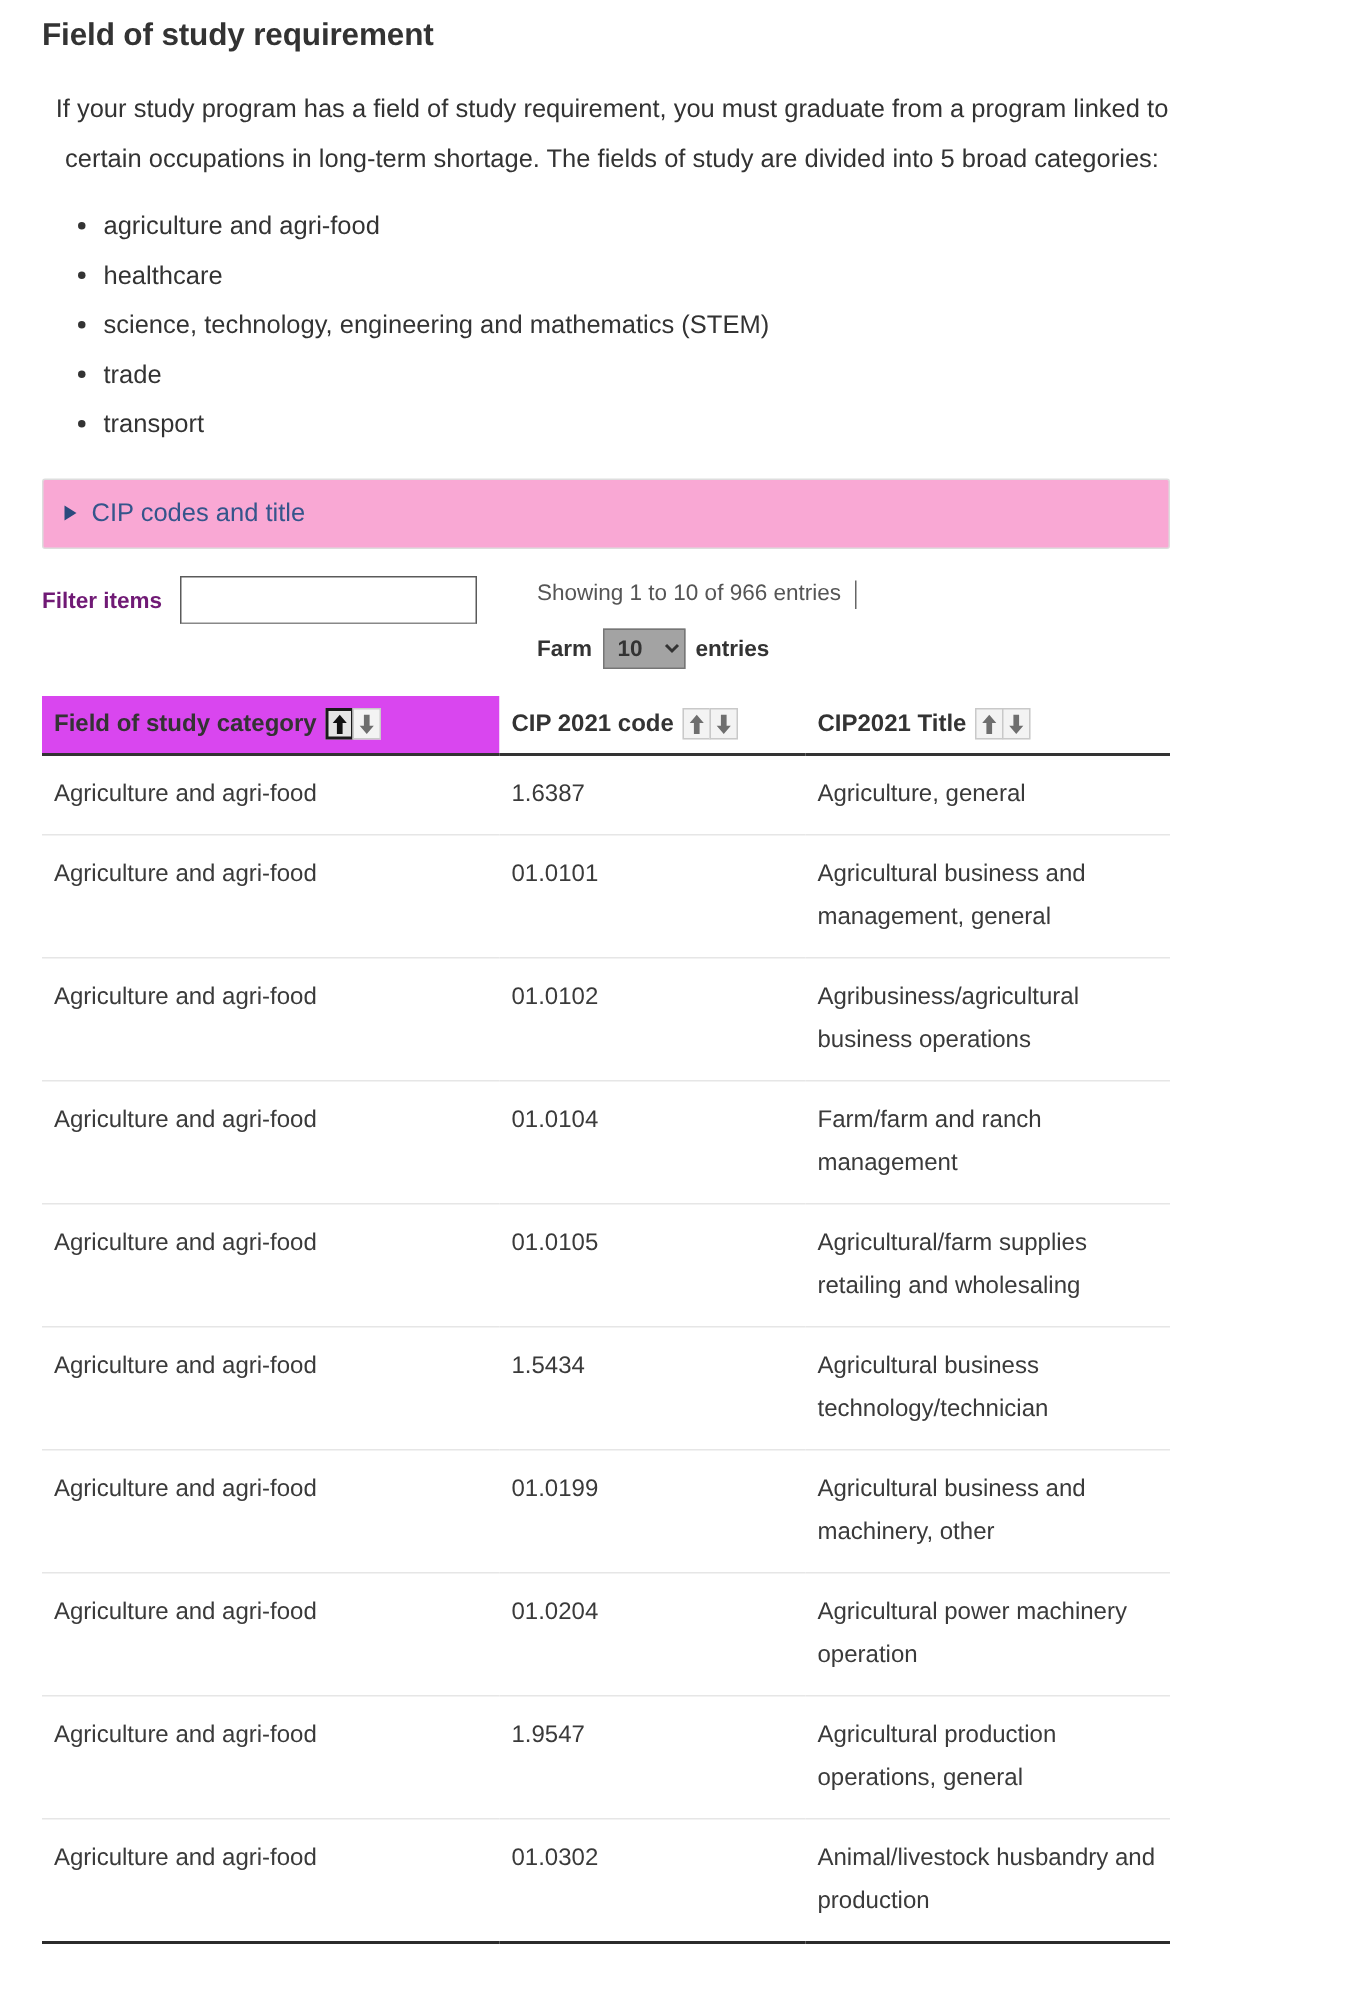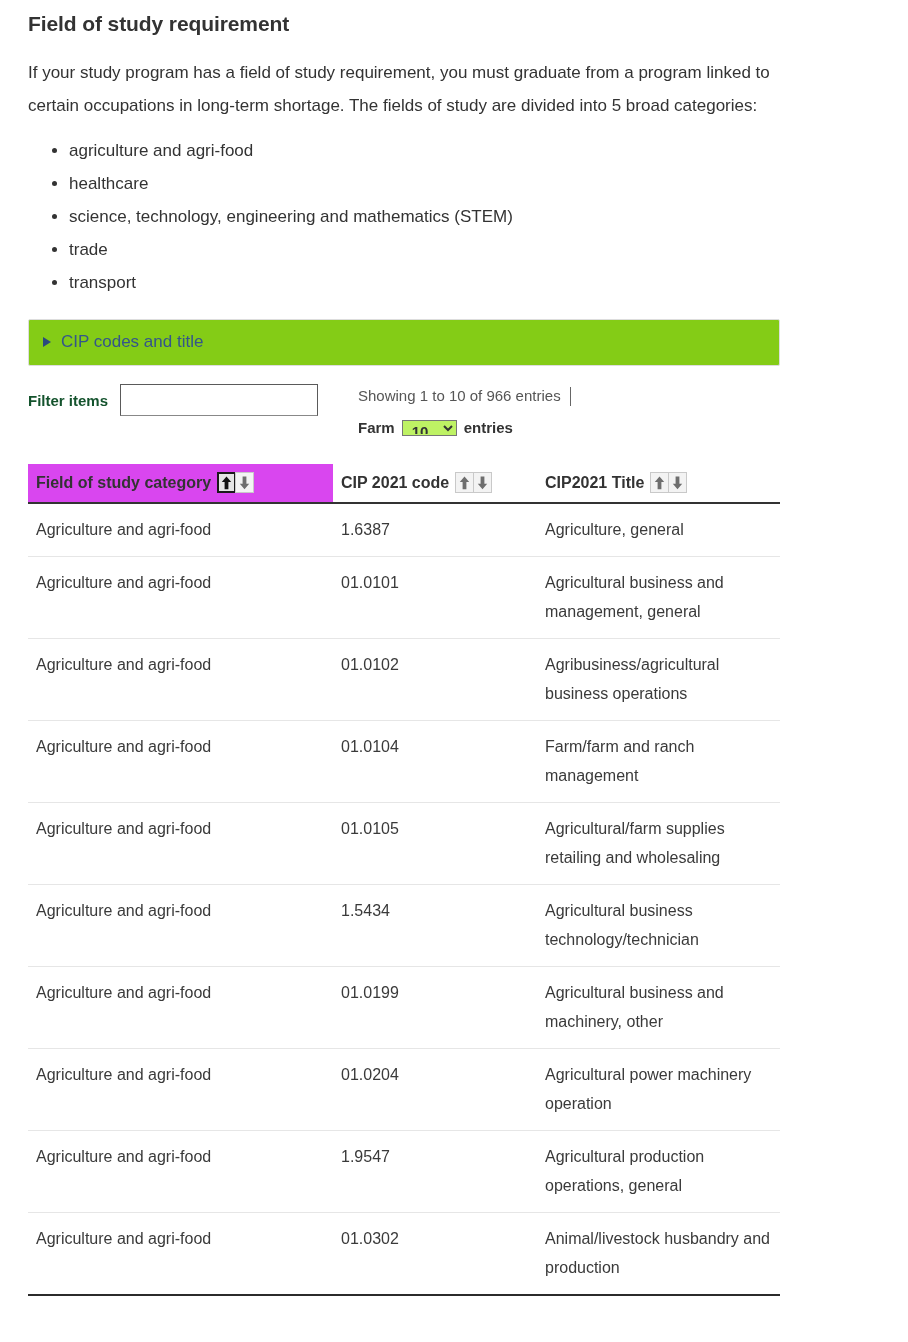--- a/index.html
+++ b/index.html
@@ -35,36 +35,37 @@
     margin: 0 0 18px 0;
     letter-spacing: -0.1px;
   }
 
   p.intro {
     font-size: 17px;
     line-height: 33px;
     color: #333333;
     margin: 0 0 12px 0;
     max-width: 760px;
+    text-align: center;
   }
 
   ul.category-list {
     margin: 0 0 20px 0;
     padding-left: 41px;
     list-style: disc;
   }
   ul.category-list li {
     font-size: 17px;
     line-height: 33px;
     color: #333333;
   }
 
   details.cip-details {
     border: 1px solid #dddddd;
-    background: #84cc16;
+    background: #f9a8d4;
     border-radius: 2px;
     margin: 0 0 16px 0;
     width: 752px;
     box-sizing: border-box;
   }
   details.cip-details > summary {
     list-style: none;
     padding: 11px 14px 12px 14px;
     font-size: 17px;
     line-height: 22px;
@@ -94,21 +95,21 @@
   .filter-row {
     position: absolute;
     left: 0;
     top: 2px;
     display: flex;
     align-items: center;
   }
   .filter-label {
     font-size: 15px;
     font-weight: bold;
-    color: #14532d;
+    color: #701a75;
     margin-right: 12px;
     white-space: nowrap;
   }
   input.filter-input {
     width: 198px;
     height: 32px;
     border: 1px solid #5a5a5a;
     border-bottom-color: #888;
     box-sizing: border-box;
     font-family: "Liberation Sans", sans-serif;
@@ -148,22 +149,22 @@
     white-space: nowrap;
   }
   .show-entries .lbl { margin-right: 7px; }
   .show-entries .lbl2 { margin-left: 7px; }
   select.entries-select {
     font-family: "Liberation Sans", sans-serif;
     font-size: 15px;
     font-weight: bold;
     color: #333;
     border: 1px solid #767676;
-    background: #bef264;
-    height: 16px;
+    background: #a3a3a3;
+    height: 27px;
     padding: 1px 2px 1px 5px;
     border-radius: 0;
     box-sizing: border-box;
   }
 
   table.cip-table {
     border-collapse: collapse;
     width: 752px;
     table-layout: fixed;
   }

